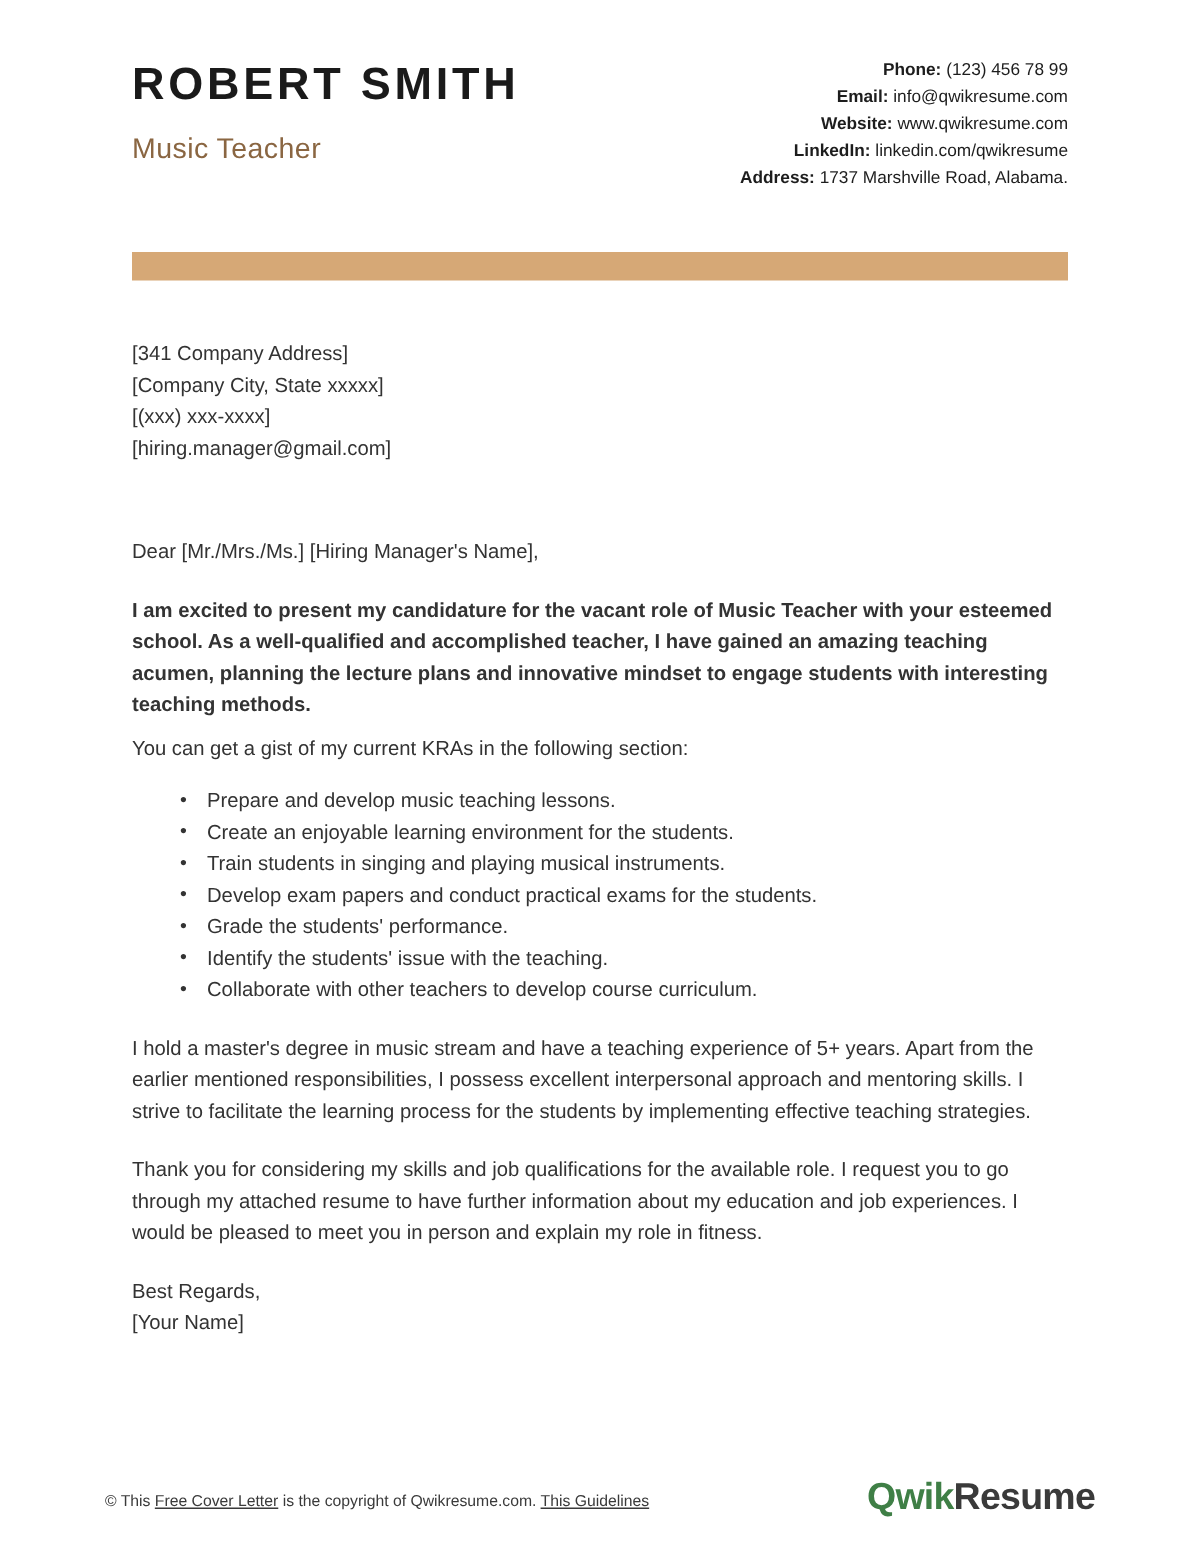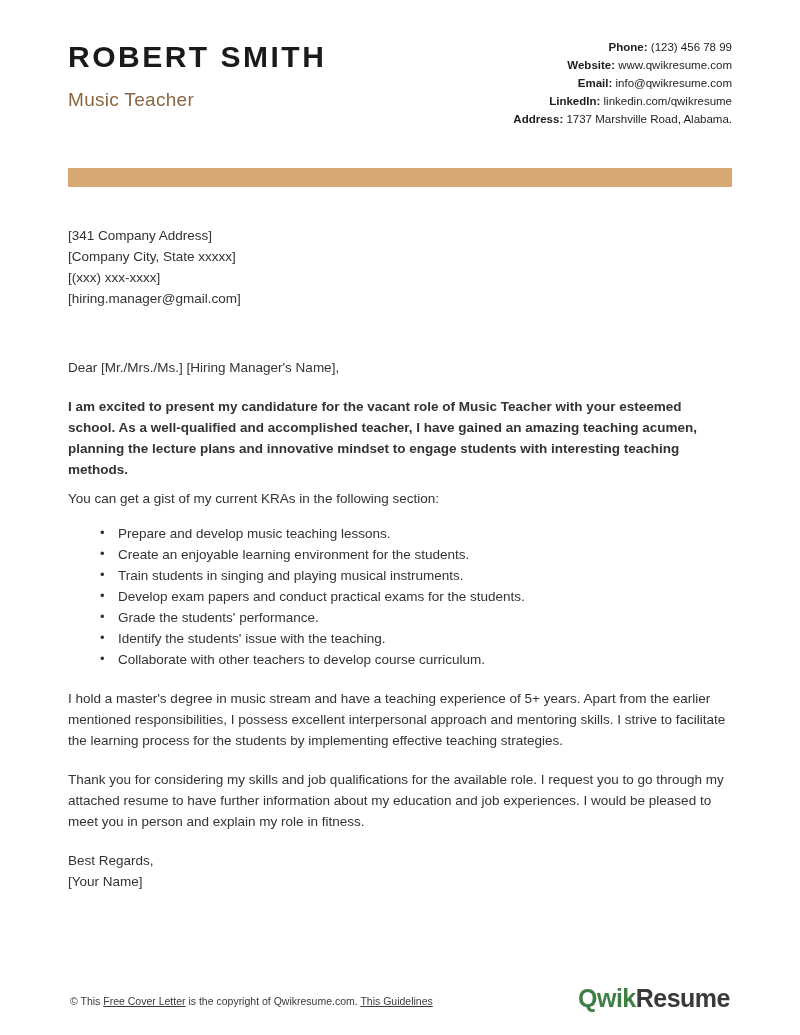--- a/index.html
+++ b/index.html
@@ -13,21 +13,21 @@
     font-family: "Liberation Sans", sans-serif;
     color: #2b2b2b;
     position: relative;
     overflow: hidden;
   }
   .page {
     width: 800px;
     height: 1035px;
     position: relative;
     box-sizing: border-box;
-    padding: 0 68px;
+    padding: 0 88px;
   }
   
   .header {
     display: flex;
     justify-content: space-between;
     align-items: flex-start;
     padding-top: 38px;
   }
   .name-block {
     padding-top: 2px;
@@ -159,26 +159,26 @@
       <div class="name">ROBERT SMITH</div>
       <div class="job-title">Music Teacher</div>
     </div>
 
     <div class="contact">
       <div class="row">
         <span class="label">Phone:</span>
         <span>(123) 456 78 99</span>
       </div>
       <div class="row">
+        <span class="label">Email:</span>
+        <span>info@qwikresume.com</span>
+      </div>
+      <div class="row">
         <span class="label">Website:</span>
         <span class="link">www.qwikresume.com</span>
-      </div>
-      <div class="row">
-        <span class="label">Email:</span>
-        <span>info@qwikresume.com</span>
       </div>
       <div class="row">
         <span class="label">LinkedIn:</span>
         <span>linkedin.com/qwikresume</span>
       </div>
       <div class="row">
         <span class="label">Address:</span>
         <span>1737 Marshville Road, Alabama.</span>
       </div>
     </div>

